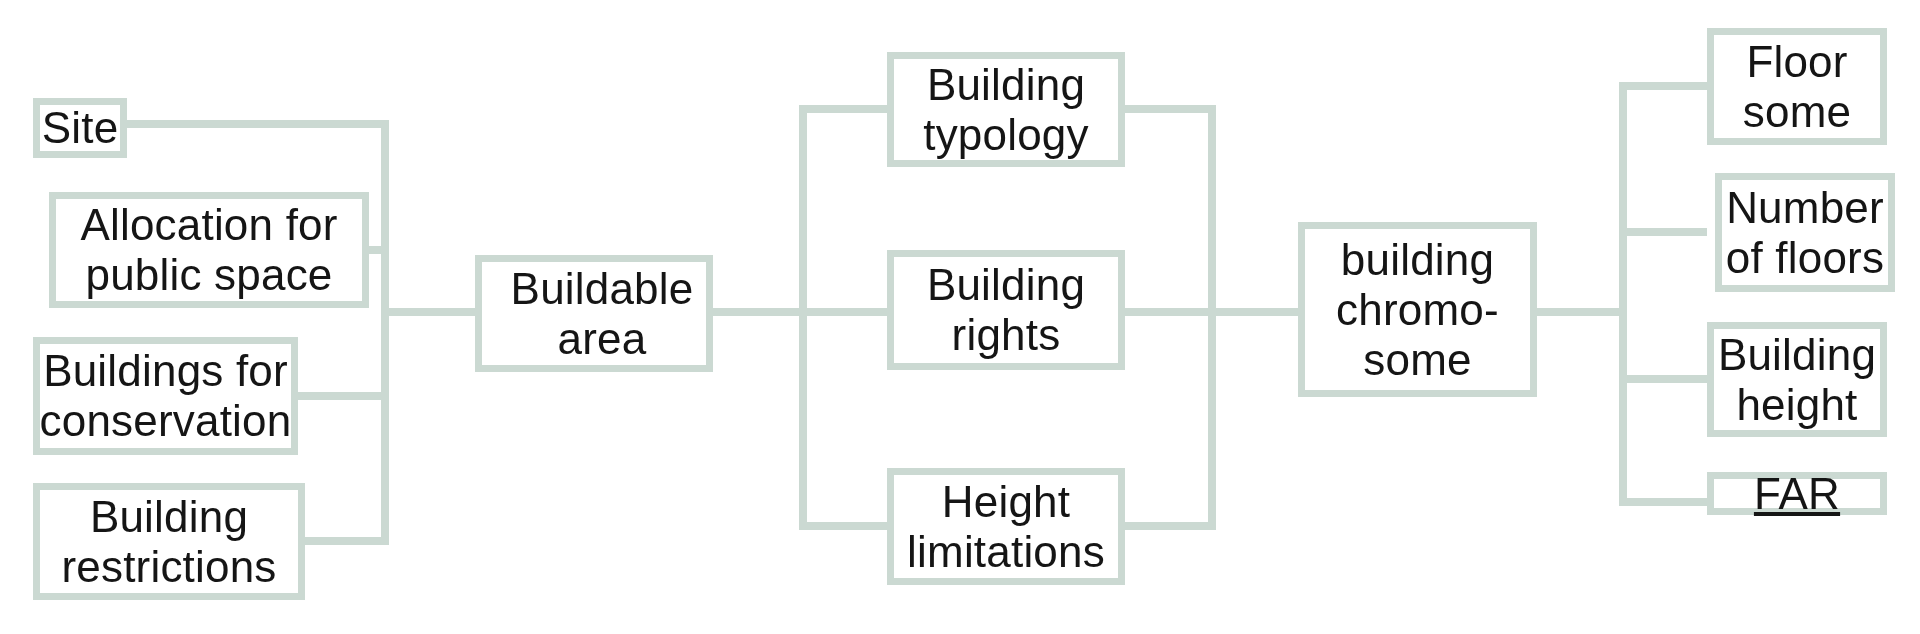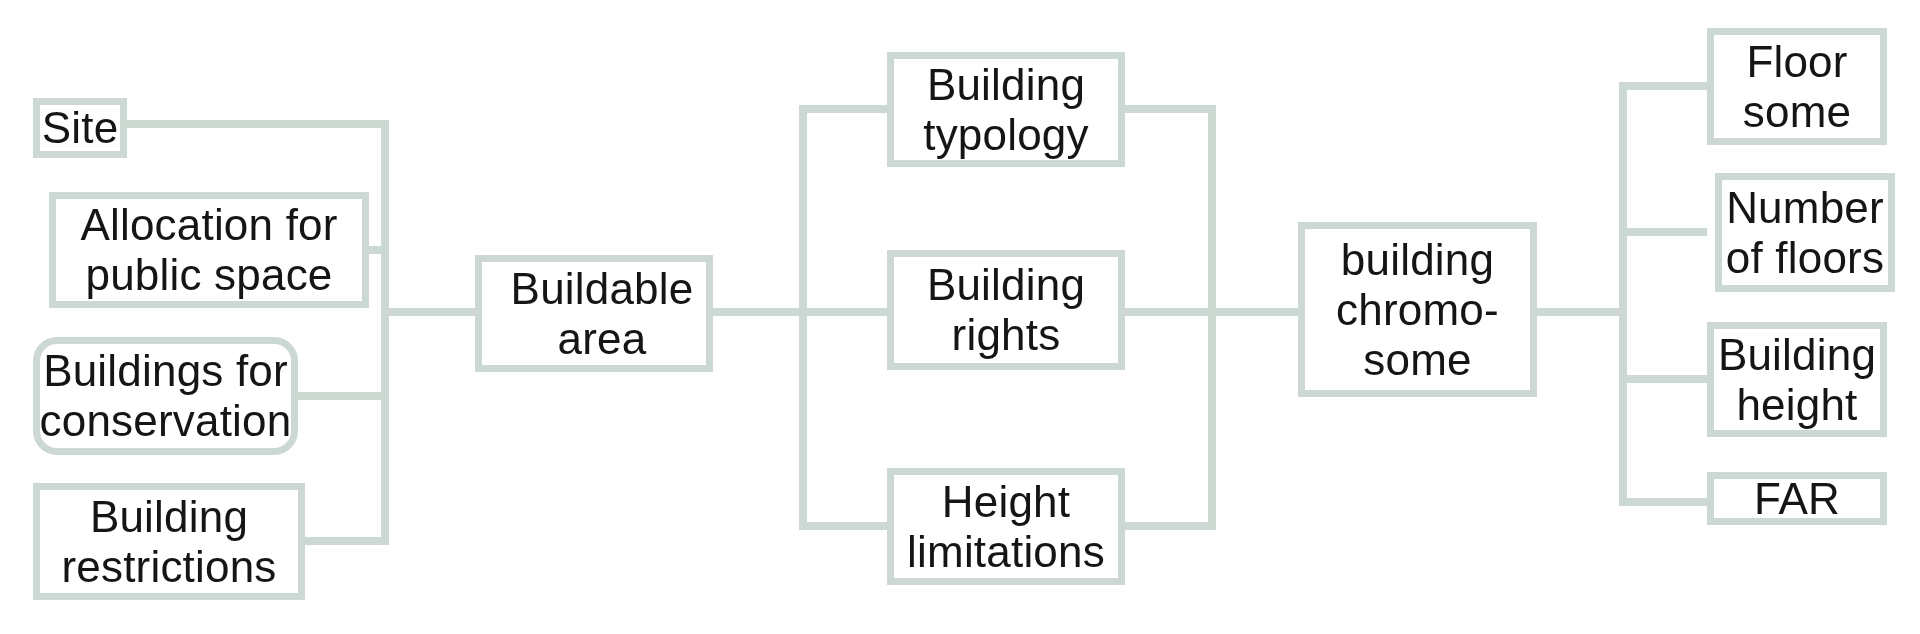--- a/index.html
+++ b/index.html
@@ -59,21 +59,21 @@
   <div class="line" style="left:1537px;top:308px;width:90px;height:8px;"></div>
   <div class="line" style="left:1619px;top:82px;width:8px;height:424px;"></div>
   <div class="line" style="left:1627px;top:82px;width:80px;height:8px;"></div>
   <div class="line" style="left:1627px;top:228px;width:80px;height:8px;"></div>
   <div class="line" style="left:1627px;top:375px;width:80px;height:8px;"></div>
   <div class="line" style="left:1627px;top:498px;width:80px;height:8px;"></div>
 
   <div class="node" style="left:33px;top:98px;width:94px;height:60px;text-align:center;">Site</div>
   <div class="node" style="left:33px;top:192px;width:320px;height:116px;margin-left:16px;">Allocation for
 public space</div>
-  <div class="node" style="left:33px;top:337px;width:265px;height:118px;border-radius:24px;">Buildings for
+  <div class="node" style="left:33px;top:337px;width:265px;height:118px;">Buildings for
 conservation</div>
   <div class="node" style="left:33px;top:483px;width:272px;height:117px;">Building
 restrictions</div>
 
   <div class="node" style="left:475px;top:255px;width:238px;height:117px;padding-left:16px;">Buildable
 area</div>
 
   <div class="node" style="left:887px;top:52px;width:238px;height:115px;">Building
 typology</div>
   <div class="node" style="left:887px;top:250px;width:238px;height:120px;">Building
@@ -84,15 +84,15 @@
   <div class="node" style="left:1298px;top:222px;width:239px;height:175px;">building
 chromo-
 some</div>
 
   <div class="node" style="left:1707px;top:28px;width:180px;height:117px;">Floor
 some</div>
   <div class="node" style="left:1707px;top:173px;width:180px;height:119px;margin-left:8px;">Number
 of floors</div>
   <div class="node" style="left:1707px;top:322px;width:180px;height:115px;">Building
 height</div>
-  <div class="node" style="left:1707px;top:472px;width:180px;height:53px;">FAR</div>
+  <div class="node" style="left:1707px;top:472px;width:180px;height:43px;text-decoration:underline;">FAR</div>
 
 </div>
 
 </body></html>

